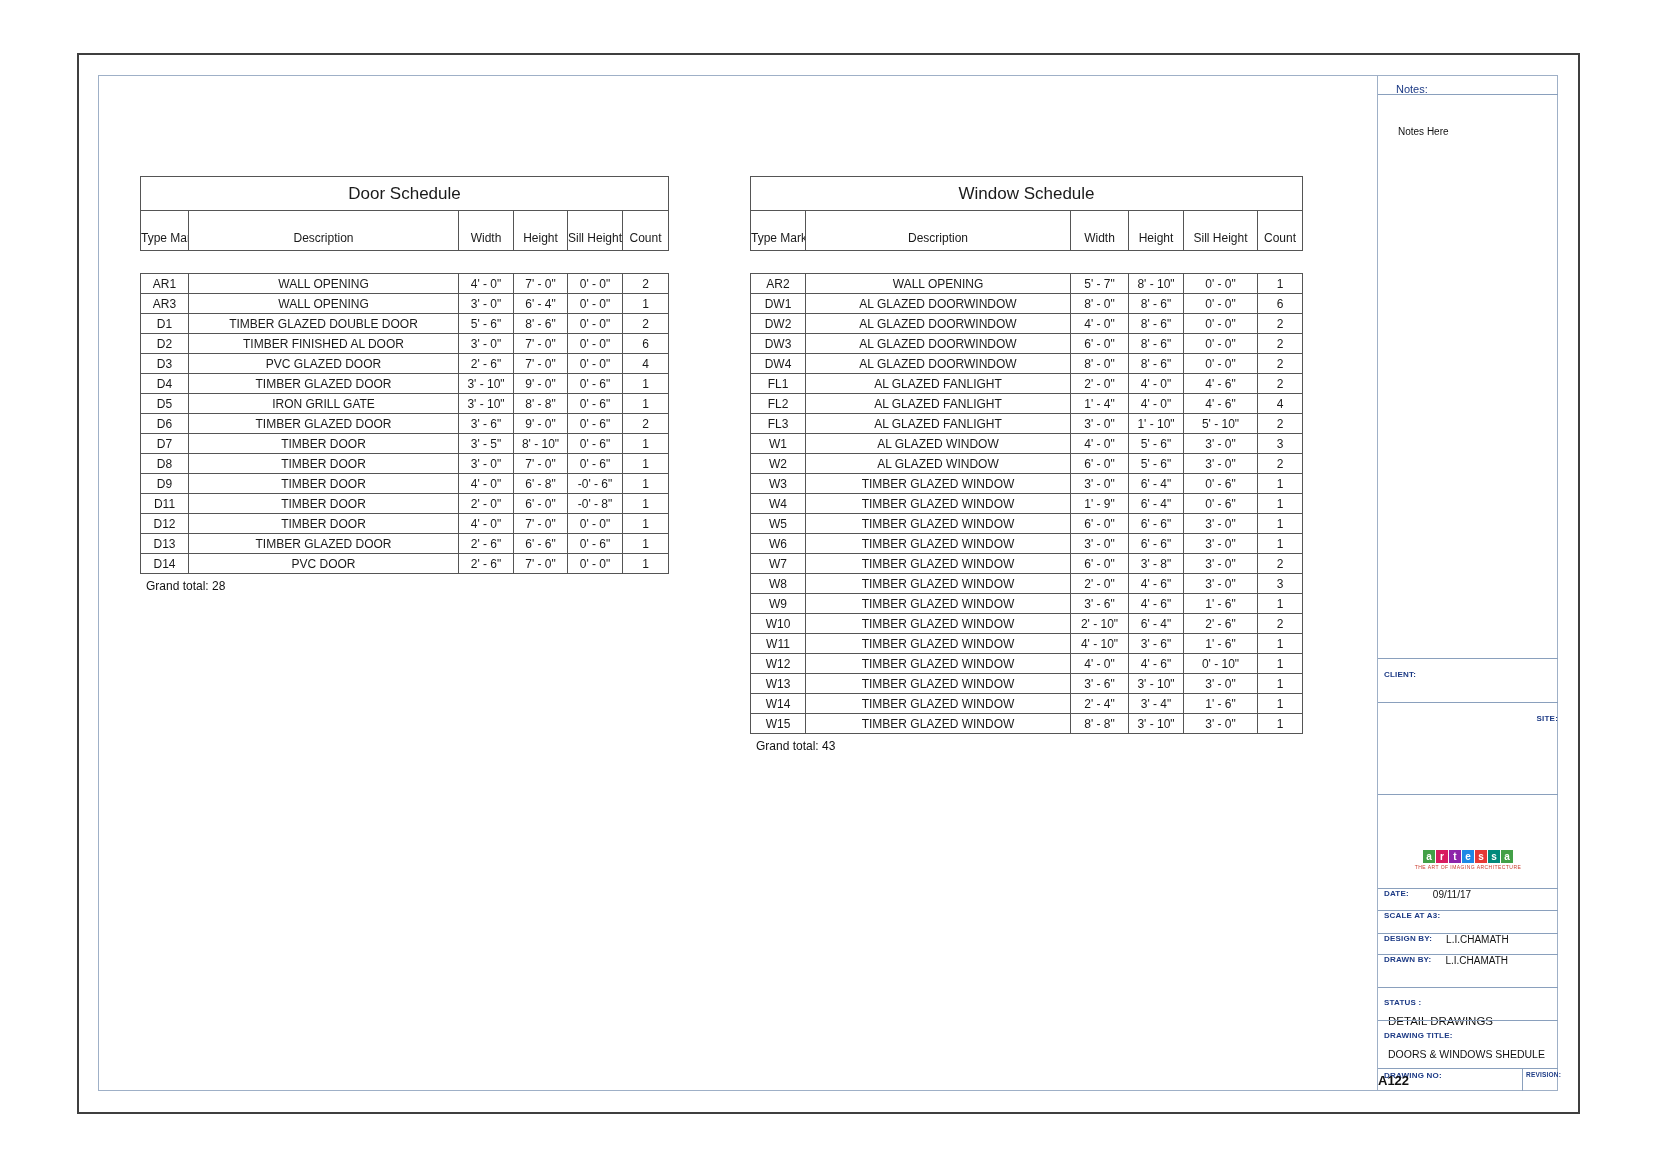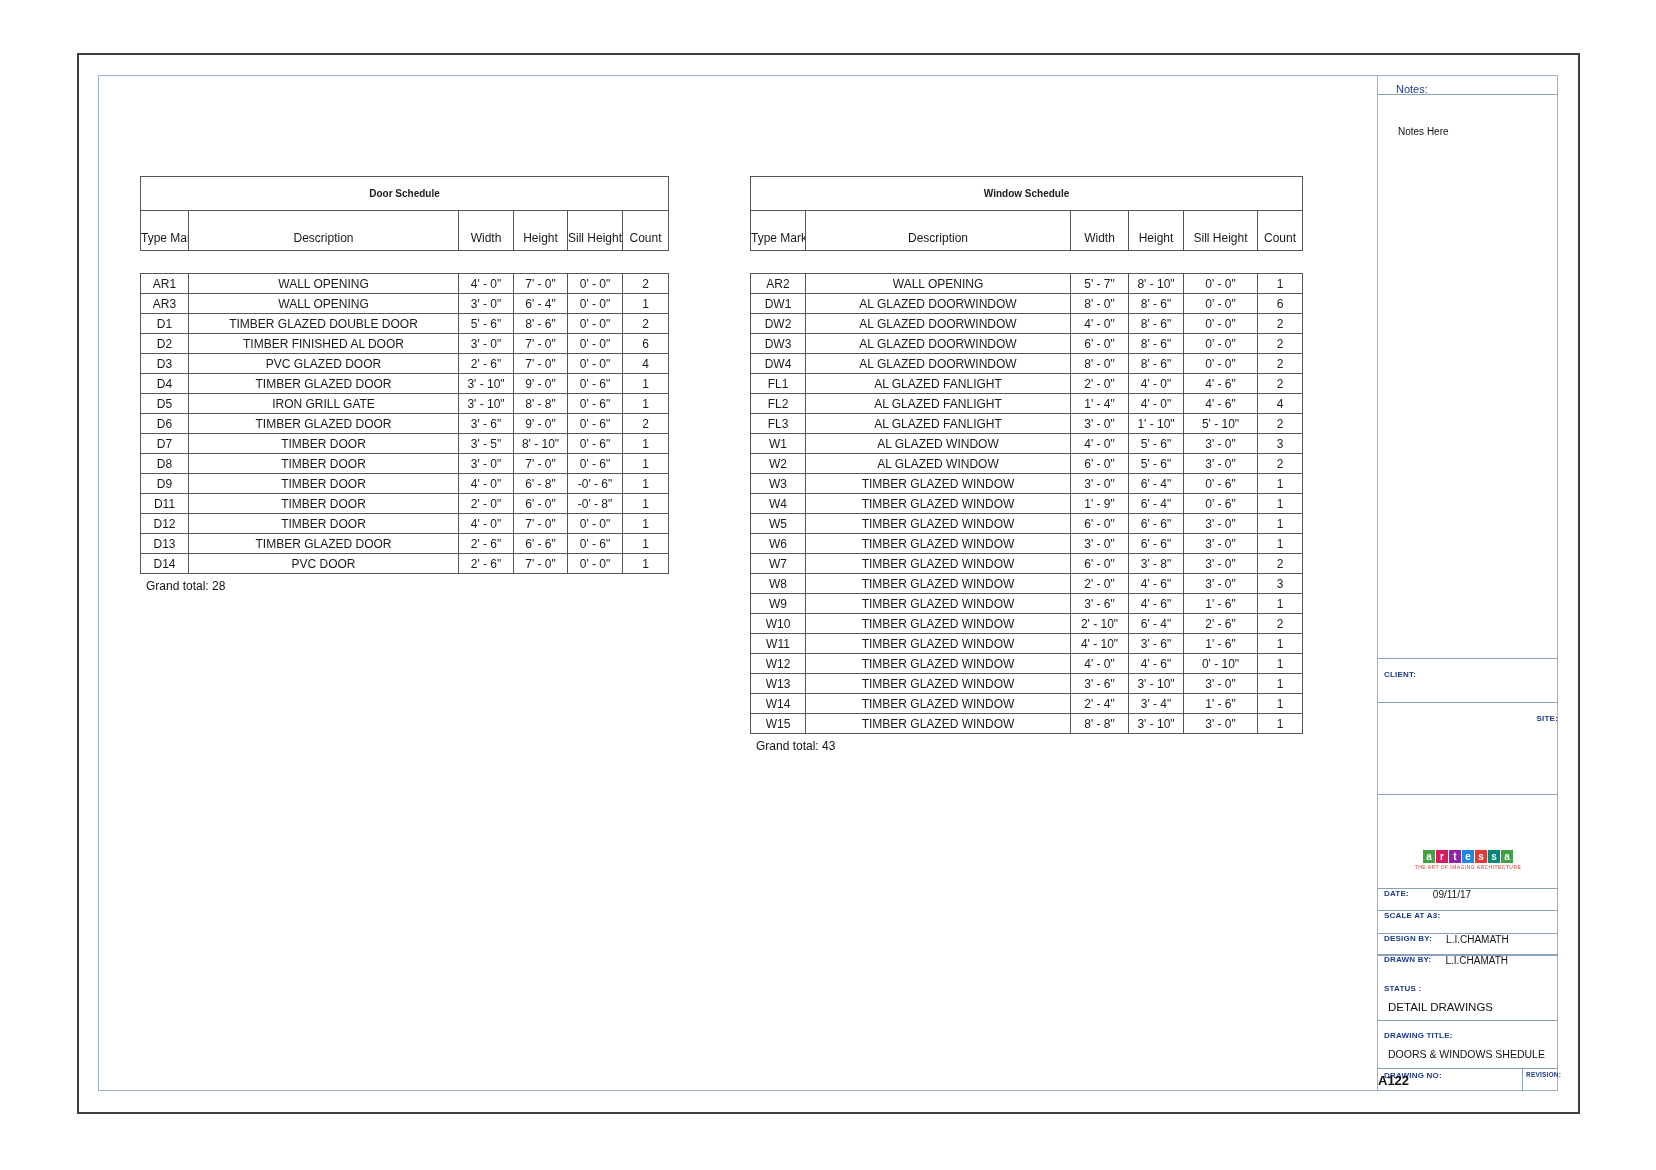--- a/index.html
+++ b/index.html
@@ -7,21 +7,21 @@
   #sheet { position:relative; width:1656px; height:1170px; background:#fff; overflow:hidden; }
 
   .outer-border { position:absolute; left:77px; top:53px; width:1503px; height:1061px; border:2px solid #3f3f3f; }
   .inner-border { position:absolute; left:98px; top:75px; width:1460px; height:1016px; border:1px solid #9fb0c7; }
   .tb-divider  { position:absolute; left:1377px; top:75px; width:1px; height:1016px; background:#9fb0c7; }
 
   
   .sched { position:absolute; color:#1a1a1a; }
   .sched table { border-collapse:collapse; table-layout:fixed; width:100%; }
   .sched th, .sched td { border:1px solid #555; font-weight:400; text-align:center; overflow:hidden; white-space:nowrap; }
-  .sched .title-cell { height:34px; font-size:10px;font-weight:bold; }
+  .sched .title-cell { height:34px; font-size:17px; }
   .sched .col-head   { height:40px; font-size:12px; vertical-align:bottom; padding-bottom:4px; line-height:1.15; }
   .sched td { height:20px; font-size:12px; }
   .sched .gap { height:22px; }
   .grand-total { font-size:12px; padding:5px 0 0 6px; color:#111; }
 
   #door-sched   { left:140px; top:176px; width:528px; }
   #window-sched { left:750px; top:176px; width:552px; }
 
   
   .tb-sec { position:absolute; left:1378px; width:180px; border-top:1px solid #8aa0bd; }
@@ -41,21 +41,21 @@
   .logo-tagline { font-size:5px; color:#cc3b2e; letter-spacing:.45px; margin-top:1px; white-space:nowrap; }
 
   .tb-row { display:flex; align-items:flex-start; padding-left:6px; }
   #sec-date  { top:888px; height:22px; }
   #sec-scale { top:910px; height:23px; }
   #sec-design{ top:933px; height:21px; }
   #sec-drawn { top:954px; height:21px; }
   .tb-row .tb-value { margin-left:14px; }
   #sec-date .tb-value { margin-left:24px; }
 
-  #sec-status { top:955px; height:45px; padding:21px 0 0 6px; }
+  #sec-status { top:987px; height:45px; padding:3px 0 0 6px; }
   #sec-status .tb-value { display:block; font-size:11.5px; margin:6px 0 0 4px; }
   #sec-drawtitle { top:1020px; height:48px; padding:3px 0 0 6px; }
   #sec-drawtitle .tb-value { display:block; font-size:10.5px; margin:6px 0 0 4px; }
 
   #sec-number { top:1068px; height:23px; display:flex; }
   .dno-cell { position:relative; width:144px; height:100%; }
   .dno-cell .tb-label { position:absolute; left:6px; top:2px; }
   .dno-cell .tb-value { position:absolute; left:0; right:0; top:4px; text-align:left; font-size:13px; font-weight:bold; }
   .rev-cell { position:relative; width:36px; height:100%; border-left:1px solid #8aa0bd; }
   .rev-cell .tb-label { position:absolute; left:3px; top:2px; font-size:6.5px; }

